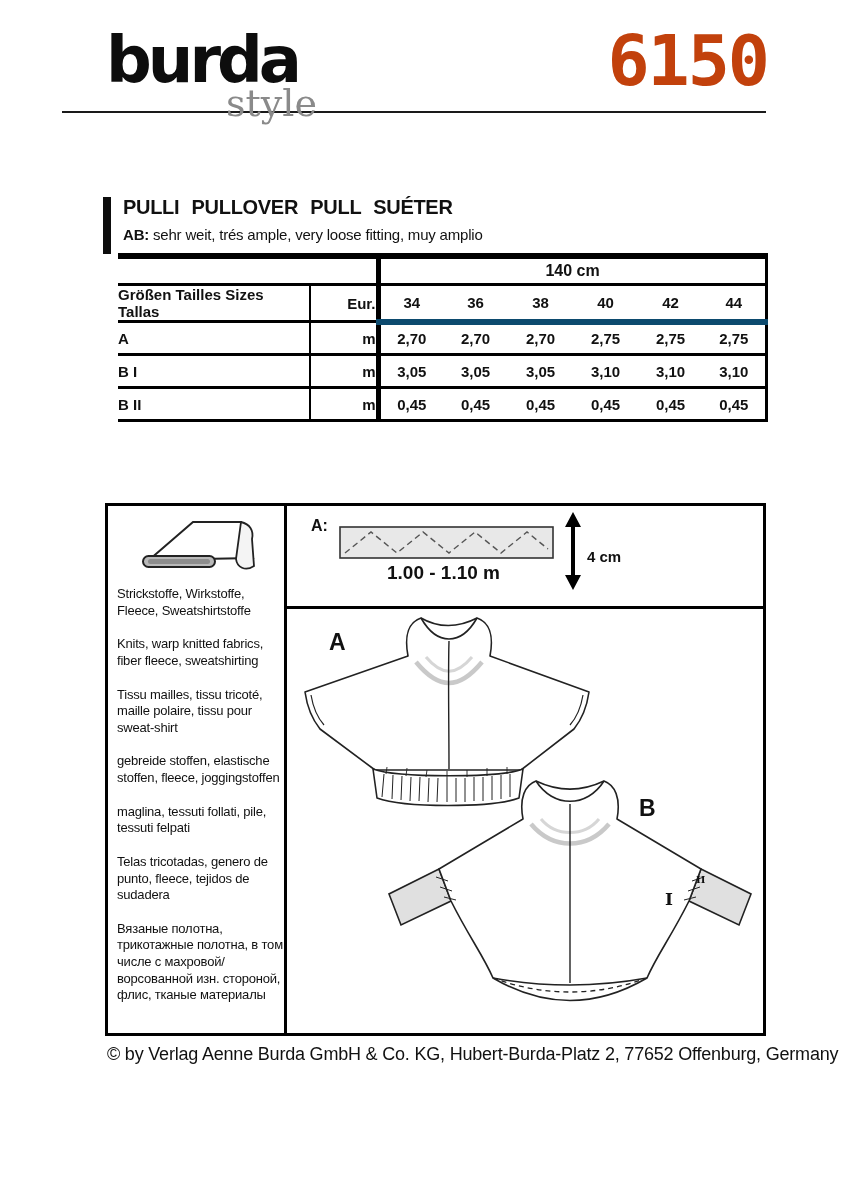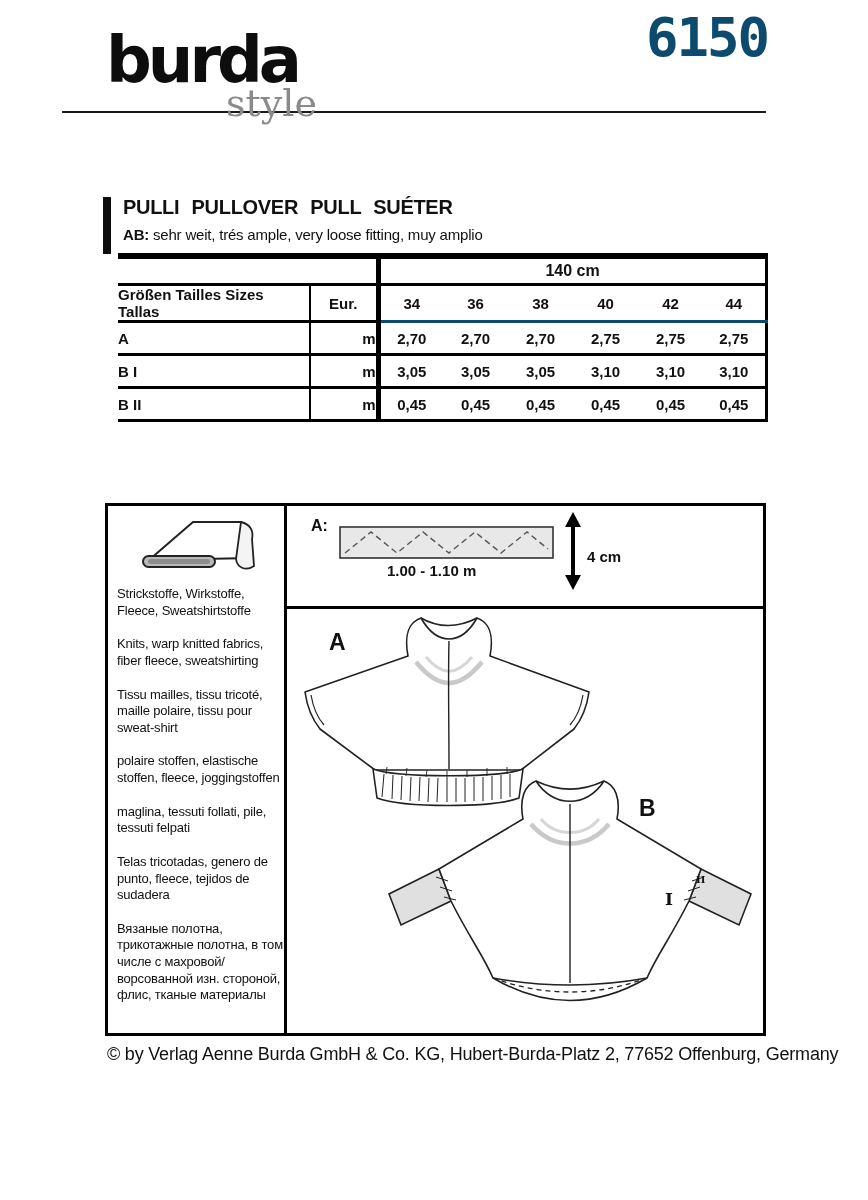--- a/index.html
+++ b/index.html
@@ -6,61 +6,61 @@
   .page{position:relative;width:868px;height:1072px;background:#fff;
         font-family:"Liberation Sans",sans-serif;color:#111;overflow:hidden;text-decoration:underline;}
   .abs{position:absolute;}
 
   
   .brand{left:106px;top:28px;font-family:"DejaVu Sans",sans-serif;font-weight:bold;
          font-size:64px;letter-spacing:-4px;color:#0d0d0d;line-height:1;z-index:2;}
   .brand-sub{left:214px;top:84px;font-family:"DejaVu Serif",serif;font-size:38px;
          color:#8a8a8a;line-height:1;z-index:3;margin-left:12px;}
   .header-rule{left:62px;top:111px;width:704px;height:2px;background:#1a1a1a;z-index:1;}
-  .pattern-number{left:598px;top:11px;width:170px;text-align:right;
-         font-family:"DejaVu Sans Mono",monospace;font-weight:bold;font-size:54px;
-         letter-spacing:-2px;color:#0c4a6e;line-height:1;z-index:2;}
+  .pattern-number{left:598px;top:26px;width:170px;text-align:right;
+         font-family:"DejaVu Sans Mono",monospace;font-weight:bold;font-size:70px;
+         letter-spacing:-2px;color:#c2410c;line-height:1;z-index:2;}
 
   
   .title-bar{left:103px;top:197px;width:8px;height:57px;background:#0d0d0d;}
   .title-main{left:123px;top:196px;font-size:20px;font-weight:bold;word-spacing:7px;
          letter-spacing:-0.3px;}
   .title-sub{left:123px;top:226px;font-size:15px;letter-spacing:-0.2px;}
   .title-sub b{font-weight:bold;}
 
   
   .yardage{left:118px;top:253px;border-collapse:collapse;table-layout:fixed;width:648px;
          font-size:15px;font-weight:bold;}
   .yardage td,.yardage th{padding:0;vertical-align:middle;}
   .y-spacer{border-top:6px solid #000;border-bottom:3px solid #000;height:24px;}
   .y-140{border-top:6px solid #000;border-bottom:3px solid #000;border-left:5px solid #000;
          border-right:3px solid #000;text-align:center;font-size:16px;}
   .y-lbl{text-align:left;padding-left:4px;border-right:2px solid #000;border-bottom:3px solid #000;height:23px;}
-  .y-eur{padding-right:5px;border-right:5px solid #000;border-bottom:3px solid #000;}
-  .y-size{text-align:center;border-bottom:3px solid #0c4a6e;}
+  .y-eur{text-align:right;padding-right:5px;border-right:5px solid #000;border-bottom:3px solid #000;}
+  .y-size{text-align:center;border-bottom:6px solid #0c4a6e;}
   .y-last{border-right:3px solid #000;}
   .y-row-lbl{text-align:left;padding-left:4px;border-right:2px solid #000;border-bottom:3px solid #000;height:30px;}
   .y-unit{text-align:right;padding-right:4px;border-right:5px solid #000;border-bottom:3px solid #000;}
   .y-val{text-align:center;border-bottom:3px solid #000;}
 
   
   .panel{left:105px;top:503px;width:661px;height:533px;border:3px solid #000;
          box-sizing:border-box;display:flex;}
   .panel-left{width:179px;border-right:3px solid #000;box-sizing:border-box;
          padding:6px 0 4px 9px;}
   .panel-left p{margin:0 0 17px 0;font-size:13px;line-height:1.28;letter-spacing:-0.2px;}
   .panel-left p.last{margin-bottom:0;}
   .bolt{display:block;margin:2px auto 10px auto;}
   .panel-right{flex:1;position:relative;display:flex;flex-direction:column;}
   .strip-section{height:103px;border-bottom:3px solid #000;position:relative;box-sizing:border-box;}
   .views-section{flex:1;position:relative;}
 
   .interfacing-view{left:24px;top:11px;font-size:16px;font-weight:bold;}
   .strip-svg{left:52px;top:20px;}
-  .interfacing-length{left:100px;top:56px;font-size:15px;font-weight:bold;}
+  .interfacing-length{left:100px;top:56px;font-size:19px;font-weight:bold;}
   .arrow-svg{left:276px;top:5px;}
   .interfacing-width{left:300px;top:42px;font-size:15px;font-weight:bold;}
 
   .view-a-svg{left:0px;top:6px;}
   .view-b-svg{left:94px;top:170px;}
   .lbl-a{left:42px;top:20px;font-size:23px;font-weight:bold;}
   .lbl-b{left:352px;top:186px;font-size:23px;font-weight:bold;}
   .lbl-i{left:378px;top:280px;font-family:"DejaVu Serif",serif;font-weight:bold;font-size:17px;}
   .lbl-ii{left:409px;top:265px;font-family:"DejaVu Serif",serif;font-weight:bold;font-size:10px;}
 
@@ -147,21 +147,21 @@
     <div class="panel-left">
       <svg class="bolt" width="128" height="62" viewBox="0 0 128 62">
         <path d="M12,46 L56,8 L104,8 L116,44 Z" fill="#ffffff" stroke="#222" stroke-width="2"></path>
         <path d="M104,8 C113,10 117,17 115,25 L117,52 C108,58 100,53 99,45 L104,8 Z" fill="#f4f4f4" stroke="#222" stroke-width="1.8"></path>
         <rect x="6" y="42" width="72" height="11" rx="5.5" fill="#b9b9b9" stroke="#222" stroke-width="2"></rect>
         <rect x="11" y="45" width="62" height="5" rx="2.5" fill="#8d8d8d" stroke="none"></rect>
       </svg>
       <p>Strickstoffe,  Wirkstoffe,  Fleece, Sweatshirtstoffe</p>
       <p>Knits,  warp  knitted  fabrics,  fiber fleece, sweatshirting</p>
       <p>Tissu mailles, tissu tricoté, maille polaire, tissu pour sweat-shirt</p>
-      <p>polaire stoffen, elastische stoffen, fleece, joggingstoffen</p>
+      <p>gebreide stoffen, elastische stoffen, fleece, joggingstoffen</p>
       <p>maglina, tessuti follati, pile, tessuti felpati</p>
       <p>Telas tricotadas, genero de punto, fleece, tejidos de sudadera</p>
       <p class="last">Вязаные полотна, трикотажные полотна, в том числе с махровой/ ворсованной изн. стороной, флис, тканые материалы</p>
     </div>
 
     <div class="panel-right">
 
       <div class="strip-section">
         <span class="abs interfacing-view">A:</span>
         <svg class="abs strip-svg" width="216" height="34" viewBox="0 0 216 34">

